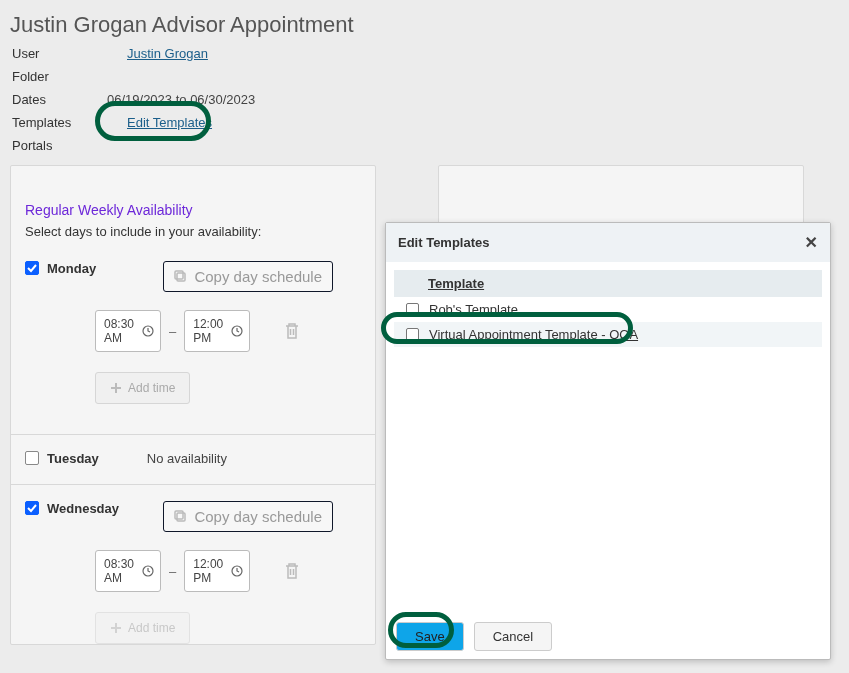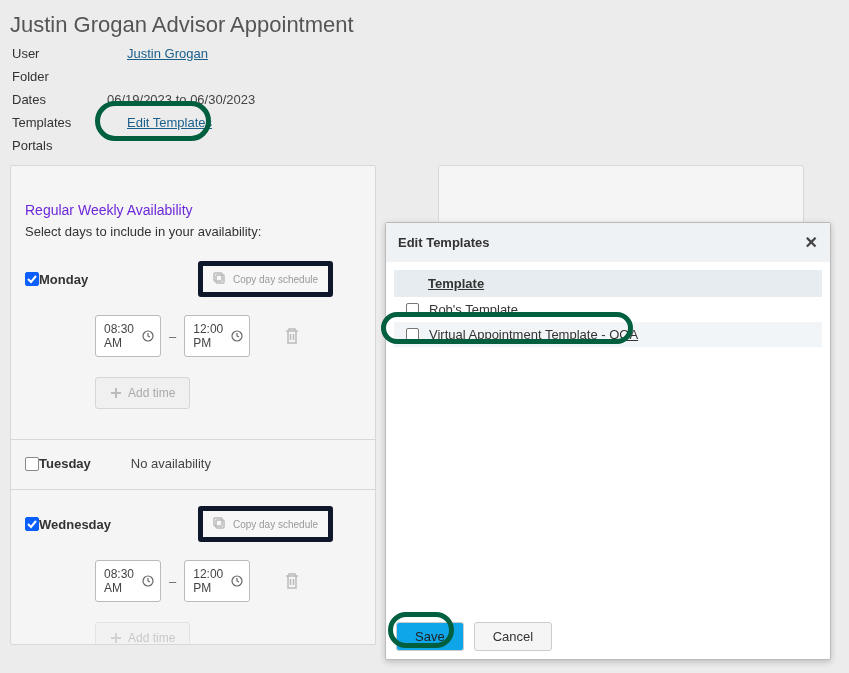--- a/index.html
+++ b/index.html
@@ -56,50 +56,50 @@
     background: #f5f5f5;
     border: 1px solid #d8d8d8;
     border-radius: 2px;
   }
   .panel-left { width: 366px; height: 480px; padding: 16px 14px; overflow: hidden; }
   .panel-right { width: 366px; height: 480px; }
   .avail-title { font-size: 14px; color: #6d28d9; margin-bottom: 6px; margin-top: 20px; }
   .avail-sub { font-size: 13px; color: #333; margin-bottom: 22px; }
   .day-row {
     display: flex;
-    align-items: center;
+    gap: 8px;
     margin-bottom: 18px;
   }
   .day-check {
     width: 14px; height: 14px;
     border: 1.5px solid #888;
     border-radius: 2px;
     display: inline-flex;
     align-items: center;
     justify-content: center;
     background: #fff;
   }
   .day-check.checked {
     background: #0b5fff;
     border-color: #0b5fff;
   }
   .day-check.checked svg { width: 10px; height: 10px; display:block;}
   .day-name { font-weight: 600; font-size: 13px; color: #333; }
   .copy-btn {
     margin-left: auto;
     margin-right: 28px;
-    border: 5px solid #0f172a;
+    border: 1px solid #0f172a;
     background: #f7f7f7;
     color: #999;
     border-radius: 3px;
     padding: 6px 10px;
     display: inline-flex;
     align-items: center;
     gap: 6px;
-    font-size: 10px;
+    font-size: 15px;
     cursor: default;
   }
   .time-row {
     display: flex;
     align-items: center;
     gap: 8px;
     padding-left: 70px;
     margin-bottom: 20px;
   }
   .time-box {

